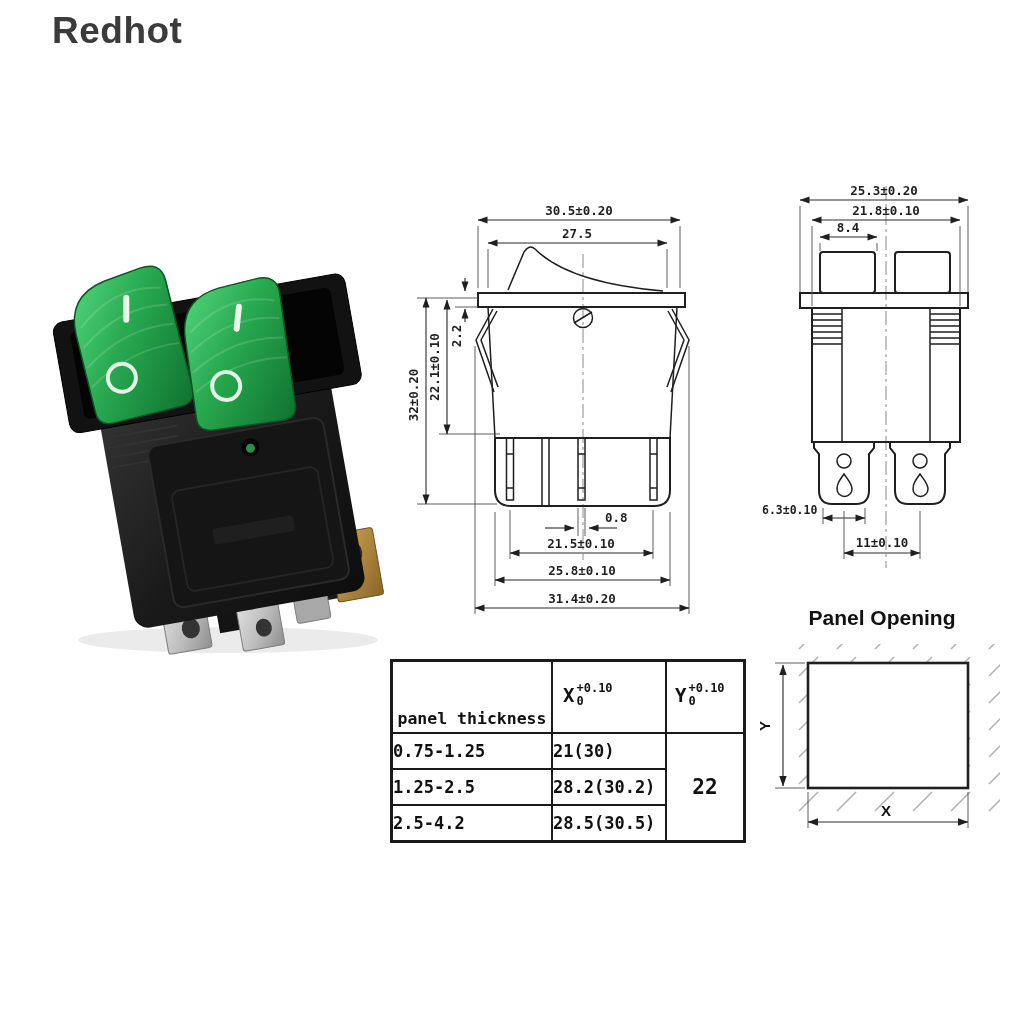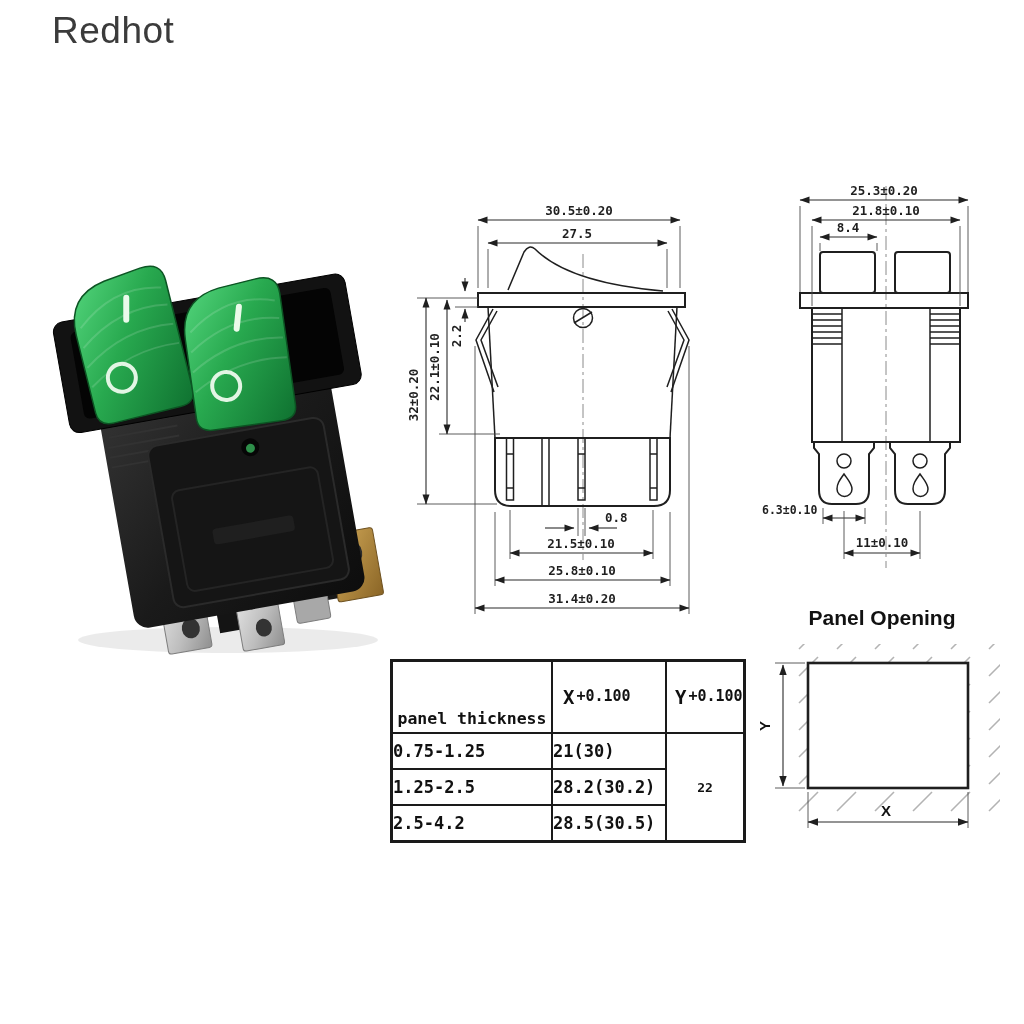--- a/index.html
+++ b/index.html
@@ -1,41 +1,41 @@
 <!DOCTYPE html>
 <html><head>
 <meta charset="utf-8">
 <style>
   html,body{margin:0;padding:0;background:#ffffff;}
   .canvas{position:relative;width:1024px;height:1024px;background:#fff;overflow:hidden;
           font-family:"Liberation Sans",sans-serif;}
   .abs{position:absolute;}
-  .watermark{left:52px;top:10px;font-size:37px;font-weight:400;color:#3b3b3b;letter-spacing:.5px;}
+  .watermark{left:52px;top:10px;font-size:37px;font-weight:700;color:#3b3b3b;letter-spacing:.5px;}
 
   
   svg text{font-family:"DejaVu Sans Mono",monospace;font-weight:700;fill:#1f1f1f;}
   .dimtxt{font-size:12.5px;}
   .dimtxt-sm{font-size:11.5px;}
   .part{fill:none;stroke:#1f1f1f;stroke-width:2;}
   .part-thin{fill:none;stroke:#1f1f1f;stroke-width:1.5;}
   .dim{stroke:#2a2a2a;stroke-width:1.1;fill:none;}
   .ext{stroke:#4a4a4a;stroke-width:0.9;fill:none;}
   .cl{stroke:#8a8a8a;stroke-width:1;stroke-dasharray:14 4 3 4;fill:none;}
 
   
   .spec{left:390px;top:659px;border-collapse:collapse;table-layout:fixed;
         font-family:"DejaVu Sans Mono",monospace;color:#111;}
   .spec td,.spec th{border:2px solid #1a1a1a;padding:0;font-weight:700;}
   .spec{border:3px solid #1a1a1a;}
   .spec .h1{width:158px;height:66px;vertical-align:bottom;text-align:center;font-size:16.5px;padding-bottom:4px;}
   .spec .h2{width:102px;vertical-align:middle;text-align:left;padding-left:10px;font-size:19px;}
   .spec .h3{width:68px;vertical-align:middle;text-align:left;padding-left:8px;font-size:19px;}
   .spec .v{height:34px;font-size:17px;}
-  .spec .yv{text-align:center;font-size:13px;}
-  .stack{display:inline-flex;flex-direction:row;font-size:15px;line-height:1.05;
+  .spec .yv{text-align:center;font-size:21px;}
+  .stack{display:inline-flex;flex-direction:column;font-size:12px;line-height:1.05;
          margin-left:2px;vertical-align:middle;transform:translateY(-2px);}
   .po-title{font-family:"Liberation Sans",sans-serif;font-weight:700;font-size:21px;fill:#111;}
   .axis-lab{font-family:"Liberation Sans",sans-serif;font-weight:700;font-size:15px;fill:#111;}
 </style>
 </head>
 <body>
 
 <div class="canvas">
 
   <div class="abs watermark">Redhot</div>

